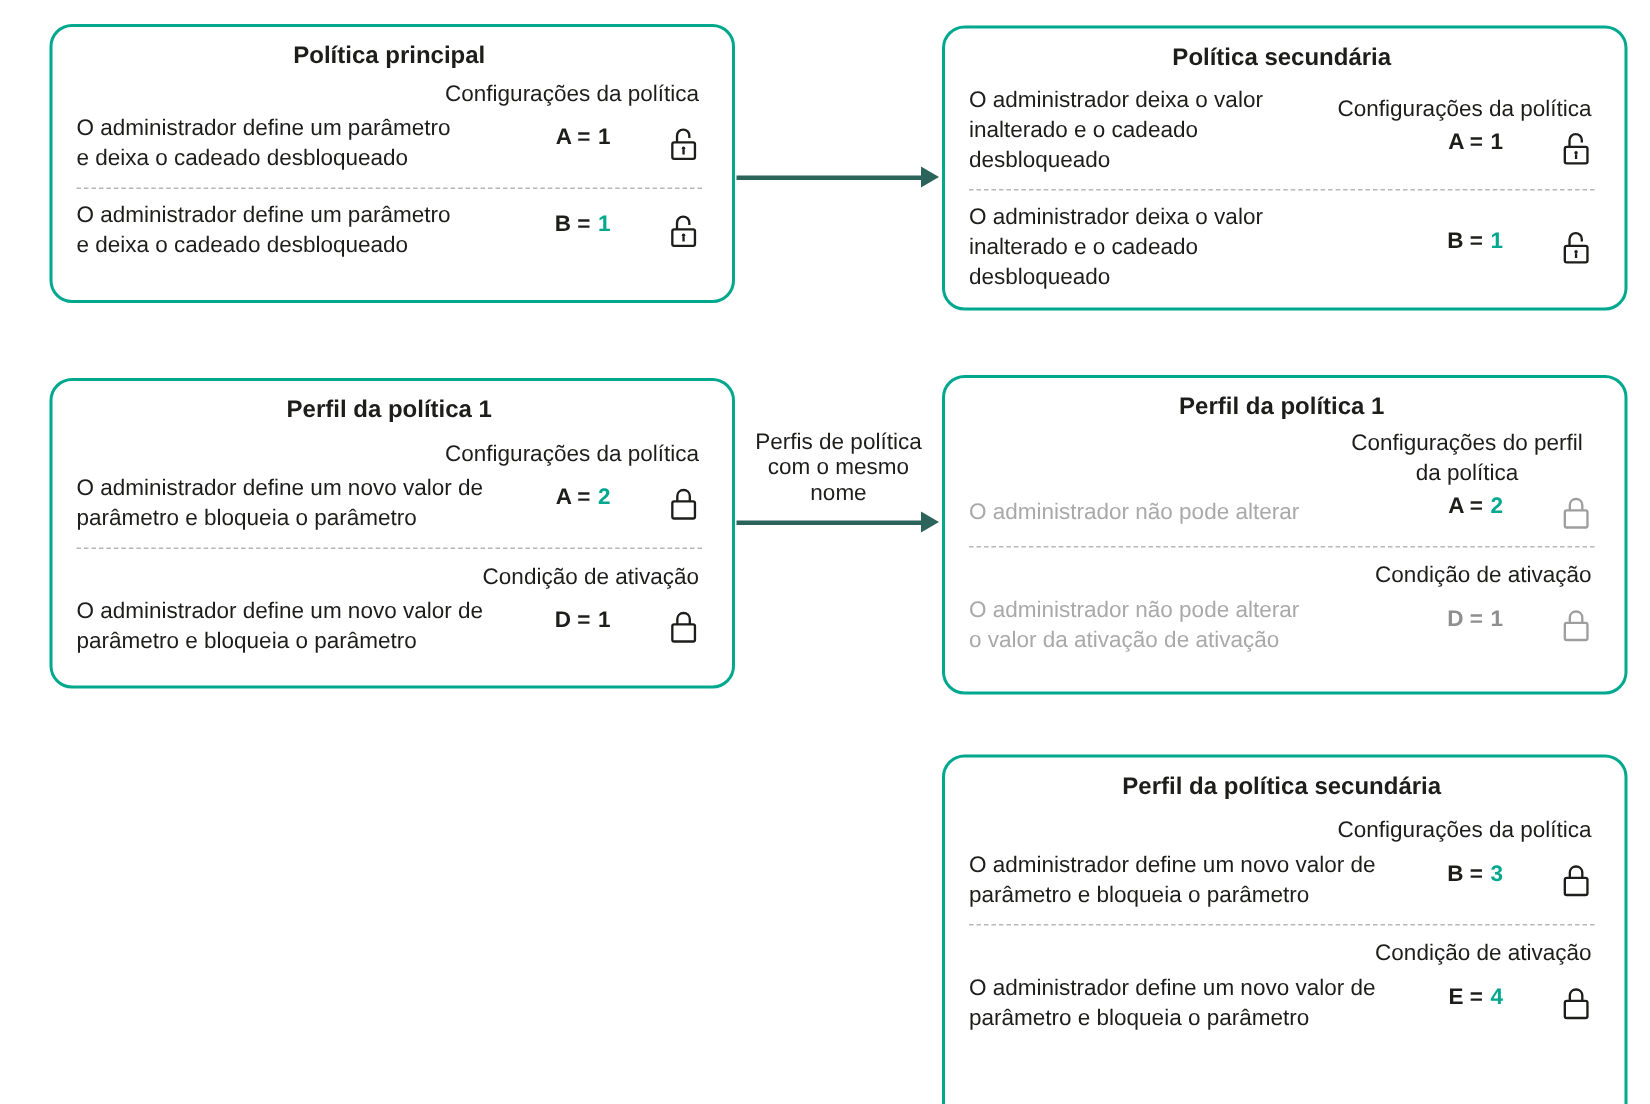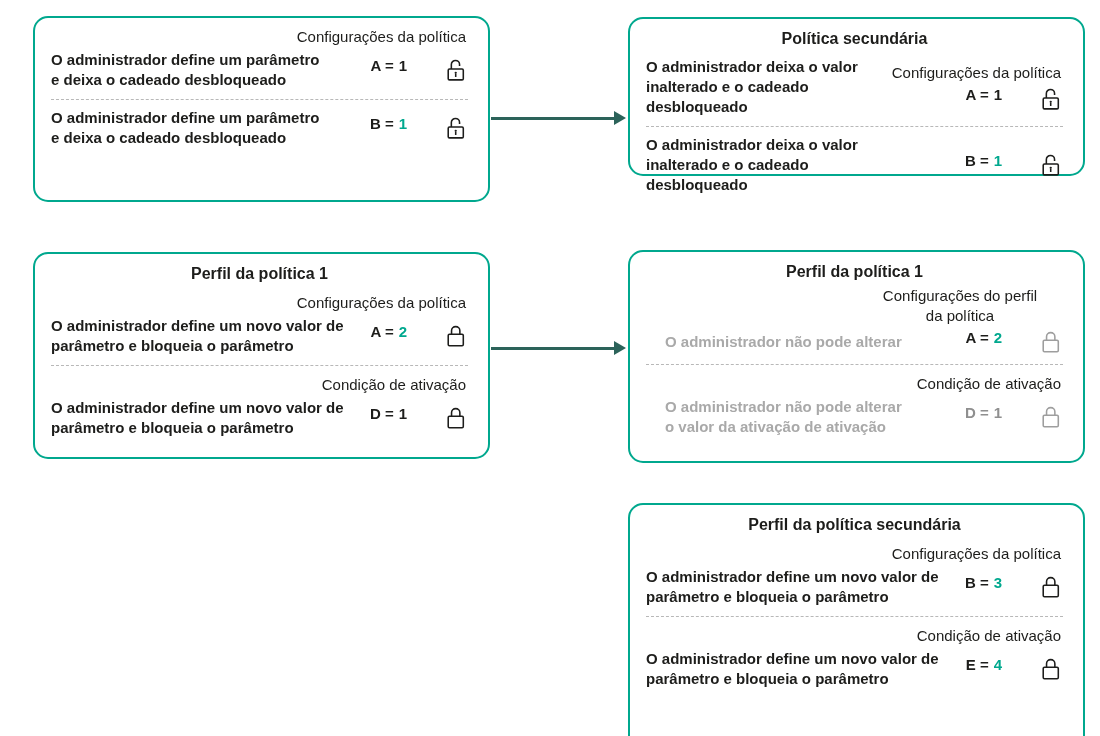--- a/index.html
+++ b/index.html
@@ -16,39 +16,39 @@
     font-family:"Liberation Sans","DejaVu Sans",sans-serif;
     font-size:15px;color:var(--text);
   }
   .pbox{
     position:absolute;box-sizing:border-box;background:#fff;
     border:2px solid var(--teal);border-radius:15px;
     padding:8px 20px 10px 16px;
   }
   .title{text-align:center;font-weight:700;font-size:16px;padding:3px 0 5px;}
   .sec-heading{text-align:right;line-height:20px;padding:1px 2px 3px 0;}
-  .sec-heading.center{width:170px;margin-left:auto;margin-right:18px;text-align:center;padding:0 0 3px;}
+  .sec-heading.center{width:170px;margin-left:auto;text-align:center;padding:0 0 3px;}
   .row{display:flex;align-items:center;}
-  .desc{flex:1;line-height:20px;padding-right:6px;font-weight:bold;}
+  .desc{flex:1;line-height:20px;padding-right:6px;}
   .desc span{display:block;white-space:nowrap;}
-  .desc.muted{color:var(--muted_text);margin-left:19px;}
+  .desc.muted{color:var(--muted_text);}
   .rightcol{display:flex;flex-direction:column;align-items:flex-end;}
   .valrow{display:flex;align-items:flex-start;}
   .val{font-weight:700;white-space:nowrap;margin-right:36px;}
   .val .num{margin-left:5px;}
   .val .num.teal{color:var(--teal);}
   .val.grayval{color:var(--muted_value);}
   .lock{width:25px;height:26px;color:var(--text);flex:0 0 auto;}
   .lock.gray{color:#9E9E9E;}
   .lock svg{width:25px;height:26px;display:block;}
   .sep{border-top:1.5px dashed var(--separator);margin:9px 0 8px;}
   .m-top{margin-top:4px;}
   
   #box-main{left:33px;top:16px;width:457px;height:186px;}
-  #box-secondary{left:628px;top:17px;width:457px;height:159px;}
+  #box-secondary{left:628px;top:17px;width:457px;height:190px;}
   #box-profile1{left:33px;top:252px;width:457px;height:207px;}
   #box-profile1-sec{left:628px;top:250px;width:457px;height:213px;}
   #box-profile-sec{left:628px;top:503px;width:457px;height:279px;}
   
   .arrow{position:absolute;height:3px;background:var(--dark_teal);}
   .arrow::after{
     content:"";position:absolute;right:-11px;top:-6px;width:0;height:0;
     border-left:12px solid var(--dark_teal);
     border-top:7.5px solid transparent;border-bottom:7.5px solid transparent;
   }
@@ -75,20 +75,21 @@
     <symbol id="i-lock-closed" viewBox="0 0 24 25">
       <rect x="5" y="10.8" width="14.5" height="11" rx="1.2" fill="none" stroke="currentColor" stroke-width="1.5"></rect>
       <path d="M8.2 10.8 V7.4 C8.2 5.2 9.9 3.5 12.2 3.5 C14.5 3.5 16.2 5.2 16.2 7.4 V10.8" fill="none" stroke="currentColor" stroke-width="1.5"></path>
     </symbol>
   </defs>
 </svg>
 
 <div class="canvas">
 
   <div class="pbox" id="box-main">
+    <div class="title">Política principal</div>
     <div class="sec">
       <div class="sec-heading">Configurações da política</div>
       <div class="row">
         <div class="desc">
           <span>O administrador define um parâmetro</span>
           <span>e deixa o cadeado desbloqueado</span>
         </div>
         <div class="valrow">
           <span class="val"><span>A =</span><span class="num">1</span></span>
           <span class="lock">
@@ -190,20 +191,25 @@
           <span class="lock">
               <svg>
                 <use href="#i-lock-closed"></use>
               </svg>
             </span>
         </div>
       </div>
     </div>
   </div>
 
+  <div id="arrow-mid-label">
+    <span>Perfis de política</span>
+    <span>com o mesmo</span>
+    <span>nome</span>
+  </div>
   <div class="arrow" id="arrow-mid"></div>
 
   <div class="pbox" id="box-profile1-sec">
     <div class="title">Perfil da política 1</div>
     <div class="sec">
       <div class="sec-heading center">Configurações do perfil da política</div>
       <div class="row">
         <div class="desc muted">
           <span>O administrador não pode alterar</span>
         </div>

